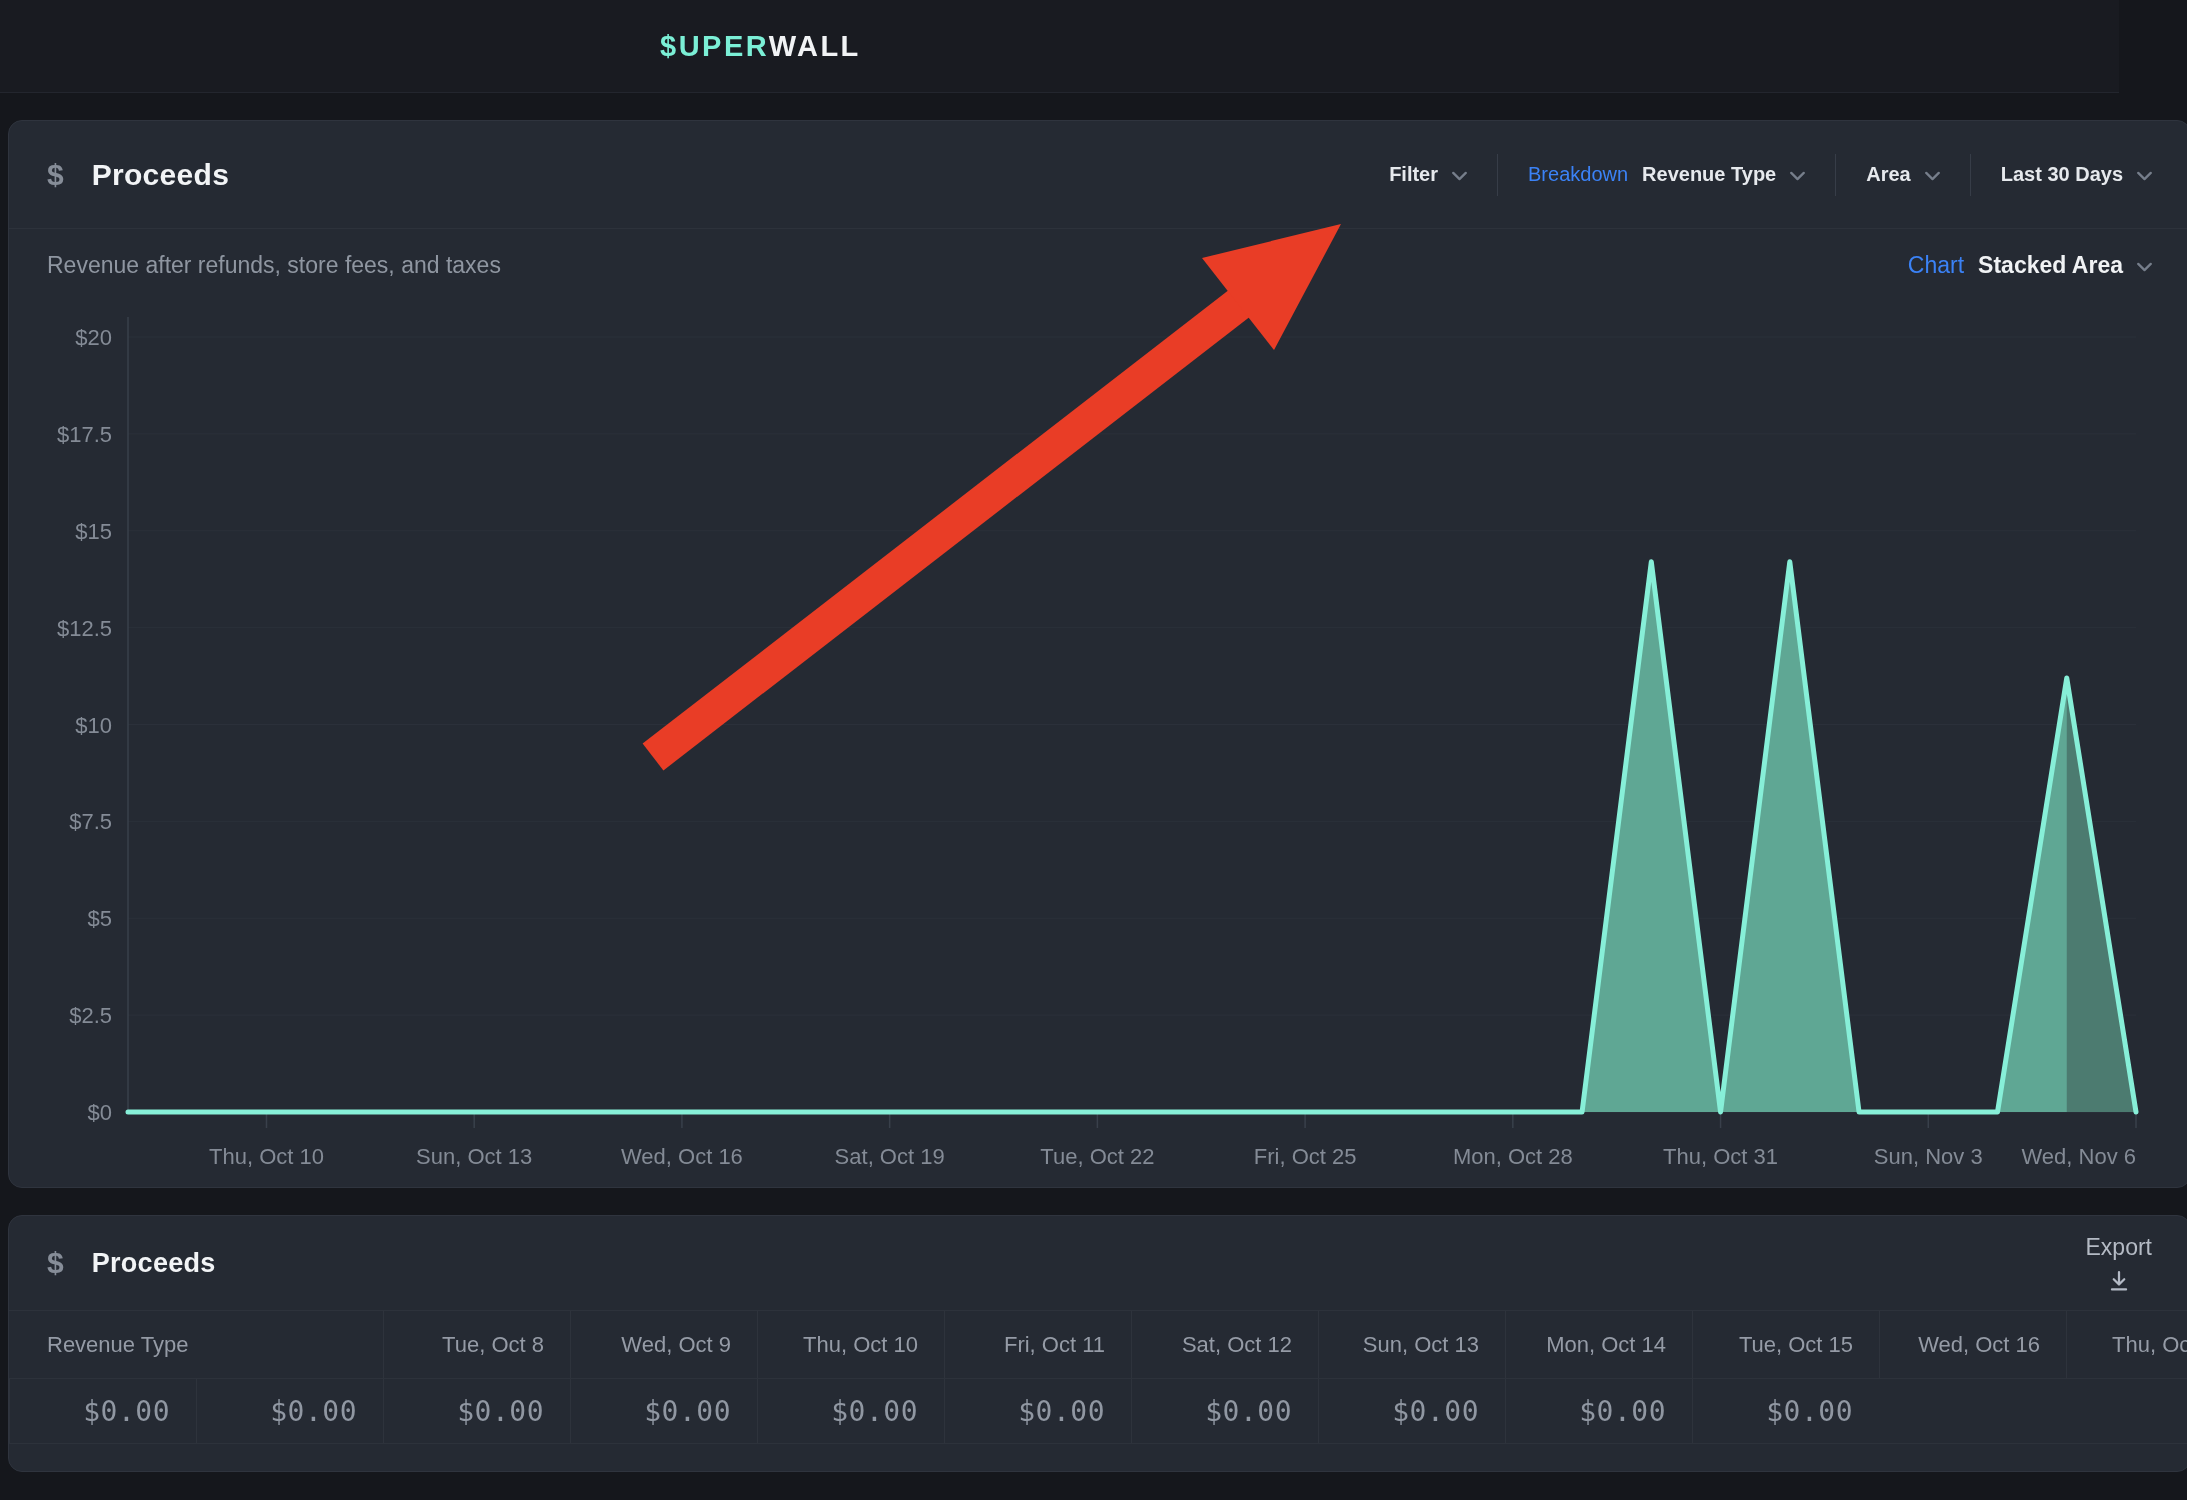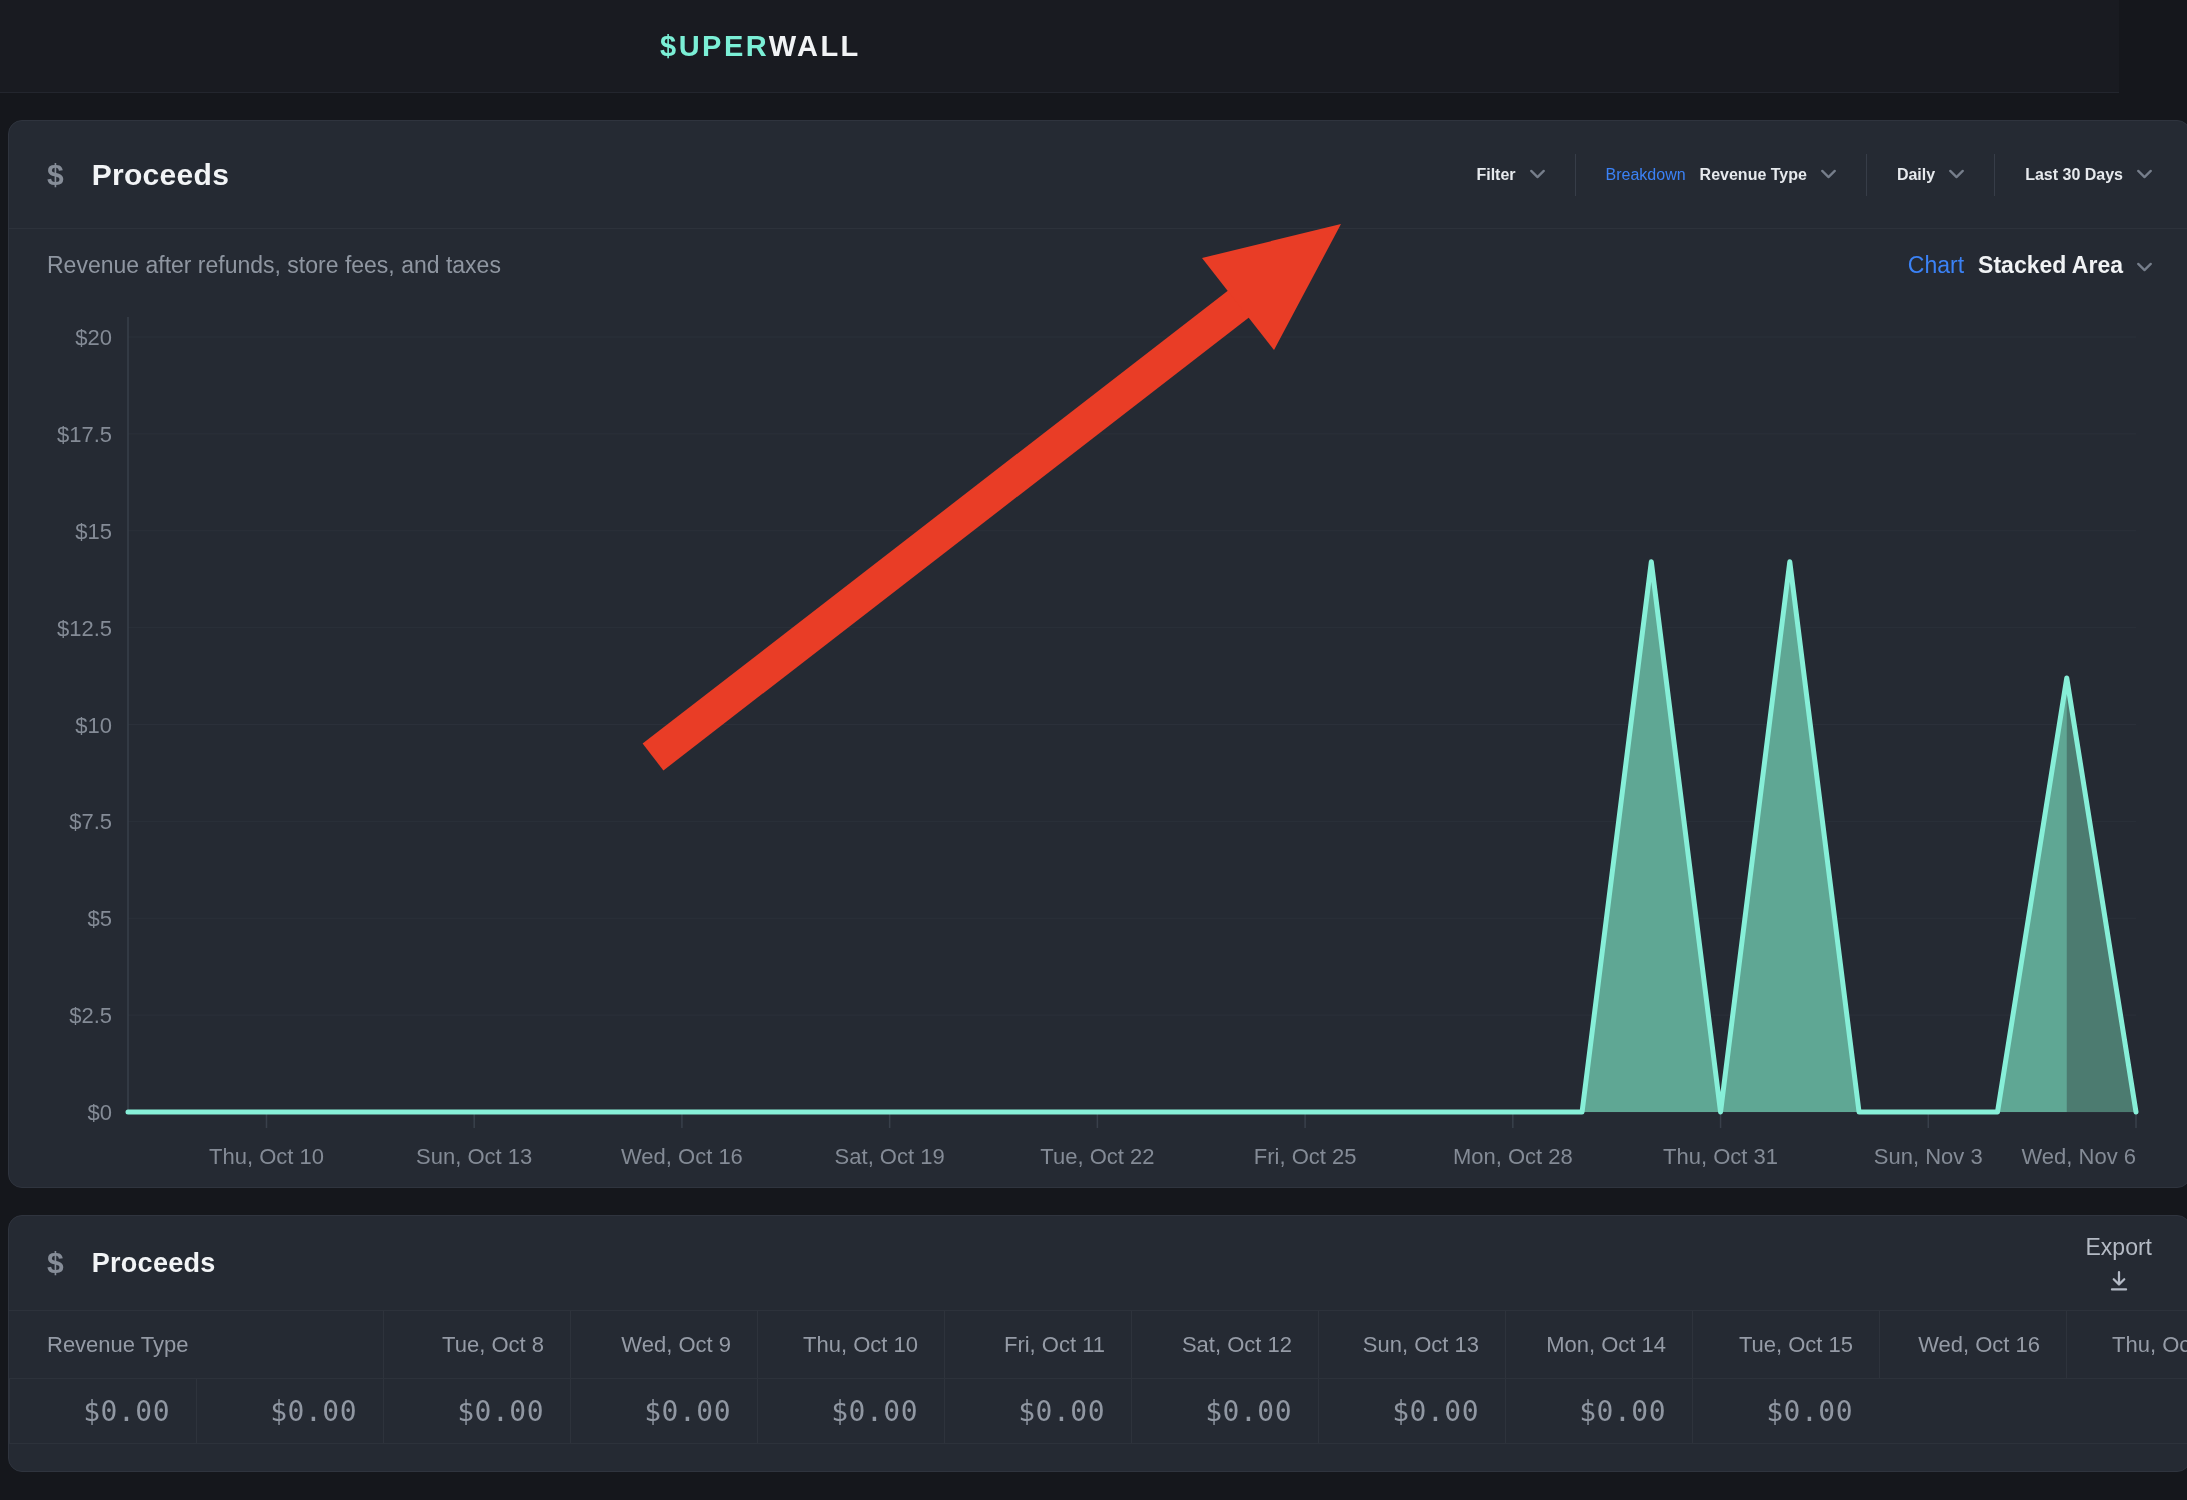--- a/index.html
+++ b/index.html
@@ -31,22 +31,22 @@
     display:flex;align-items:center;justify-content:space-between;
     height:108px;padding:0 38px;border-bottom:1px solid #2D323B;box-sizing:border-box;
   }
   .title-group{display:flex;align-items:center;gap:28px;}
   .dollar{font-size:30px;font-weight:600;color:#868D98;}
   h1.card-title{margin:0;font-size:30px;font-weight:600;color:#F2F4F6;letter-spacing:.3px;}
   h2.card-title{margin:0;font-size:27px;font-weight:600;color:#F2F4F6;letter-spacing:.3px;}
   
   .controls{display:flex;align-items:center;gap:30px;}
   .ctl{
-    display:flex;align-items:flex-start;gap:14px;background:none;border:none;padding:0;
-    font-family:inherit;font-size:16px;color:#E6E9ED;font-weight:600;cursor:pointer;white-space:nowrap;
+    display:flex;align-items:center;gap:14px;background:none;border:none;padding:0;
+    font-family:inherit;font-size:20px;color:#E6E9ED;font-weight:600;cursor:pointer;white-space:nowrap;
   }
   .ctl .muted,.muted-label{color:#3b82f6;font-weight:400;}
   .vdiv{width:1px;height:42px;background:#373D48;}
   .chev{color:#767E8B;display:inline-flex;margin-top:3px;}
   
   .subtitle-row{
     display:flex;align-items:center;justify-content:space-between;
     padding:14px 38px 0 38px;height:44px;
   }
   .subtitle{margin:0;font-size:23px;color:#8F96A1;}
@@ -109,21 +109,21 @@
         <span class="muted">Breakdown</span>
         <span>Revenue Type</span>
         <span class="chev">
             <svg width="15" height="10" viewBox="0 0 12 8">
               <path d="M1 1.5 L6 6.5 L11 1.5" fill="none" stroke="currentColor" stroke-width="1.8" stroke-linecap="round" stroke-linejoin="round"></path>
             </svg>
           </span>
       </button>
       <span class="vdiv"></span>
       <button class="ctl">
-        <span>Daily</span>
+        <span>Area</span>
         <span class="chev">
             <svg width="15" height="10" viewBox="0 0 12 8">
               <path d="M1 1.5 L6 6.5 L11 1.5" fill="none" stroke="currentColor" stroke-width="1.8" stroke-linecap="round" stroke-linejoin="round"></path>
             </svg>
           </span>
       </button>
       <span class="vdiv"></span>
       <button class="ctl">
         <span>Last 30 Days</span>
         <span class="chev">

